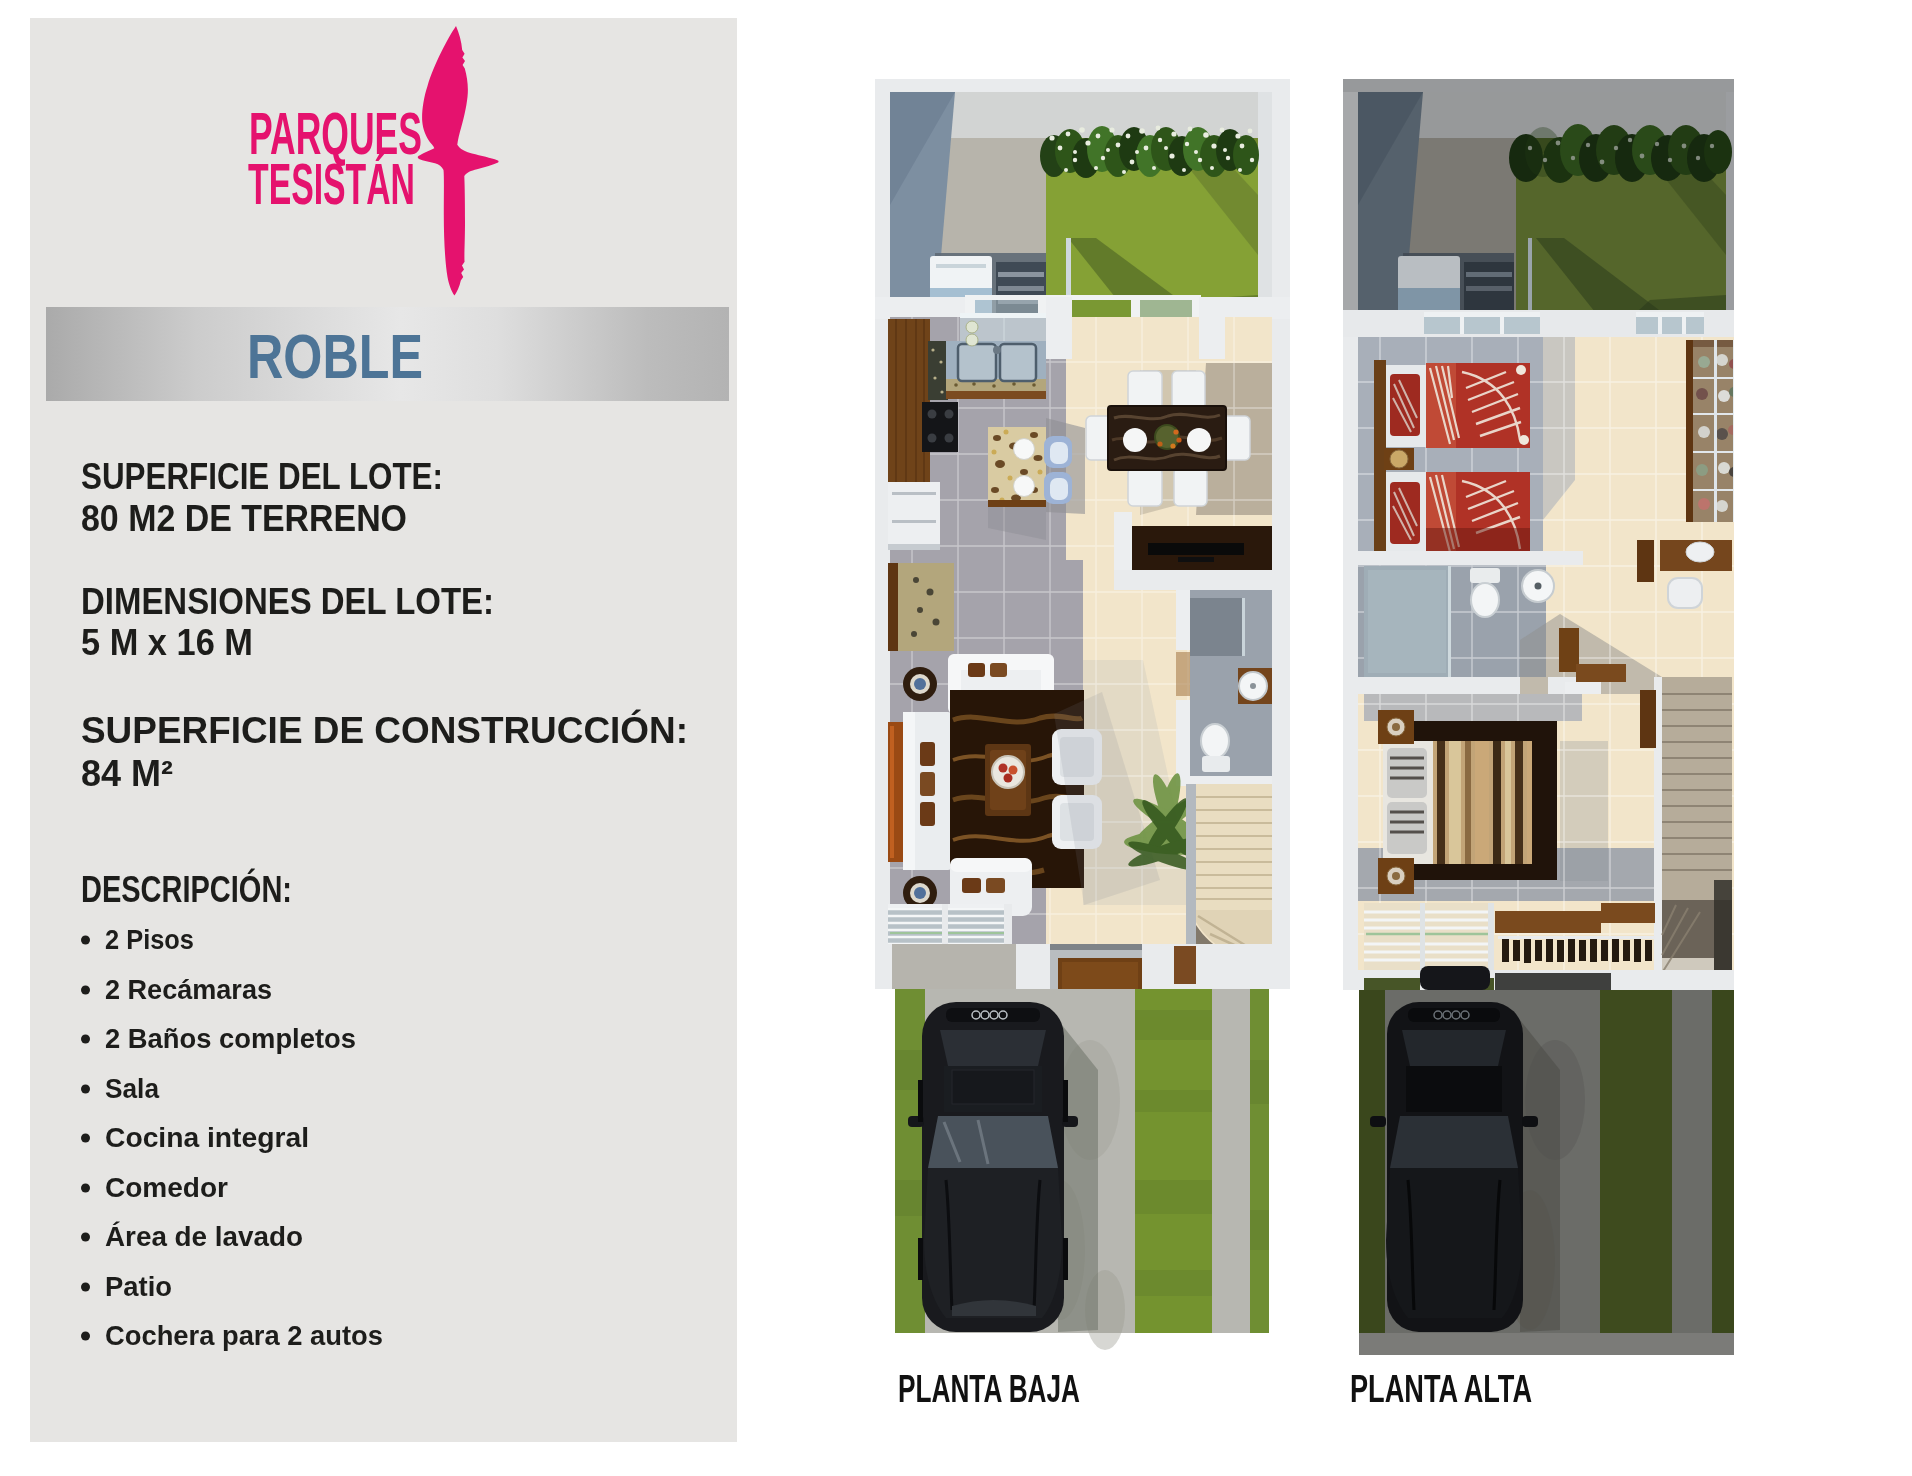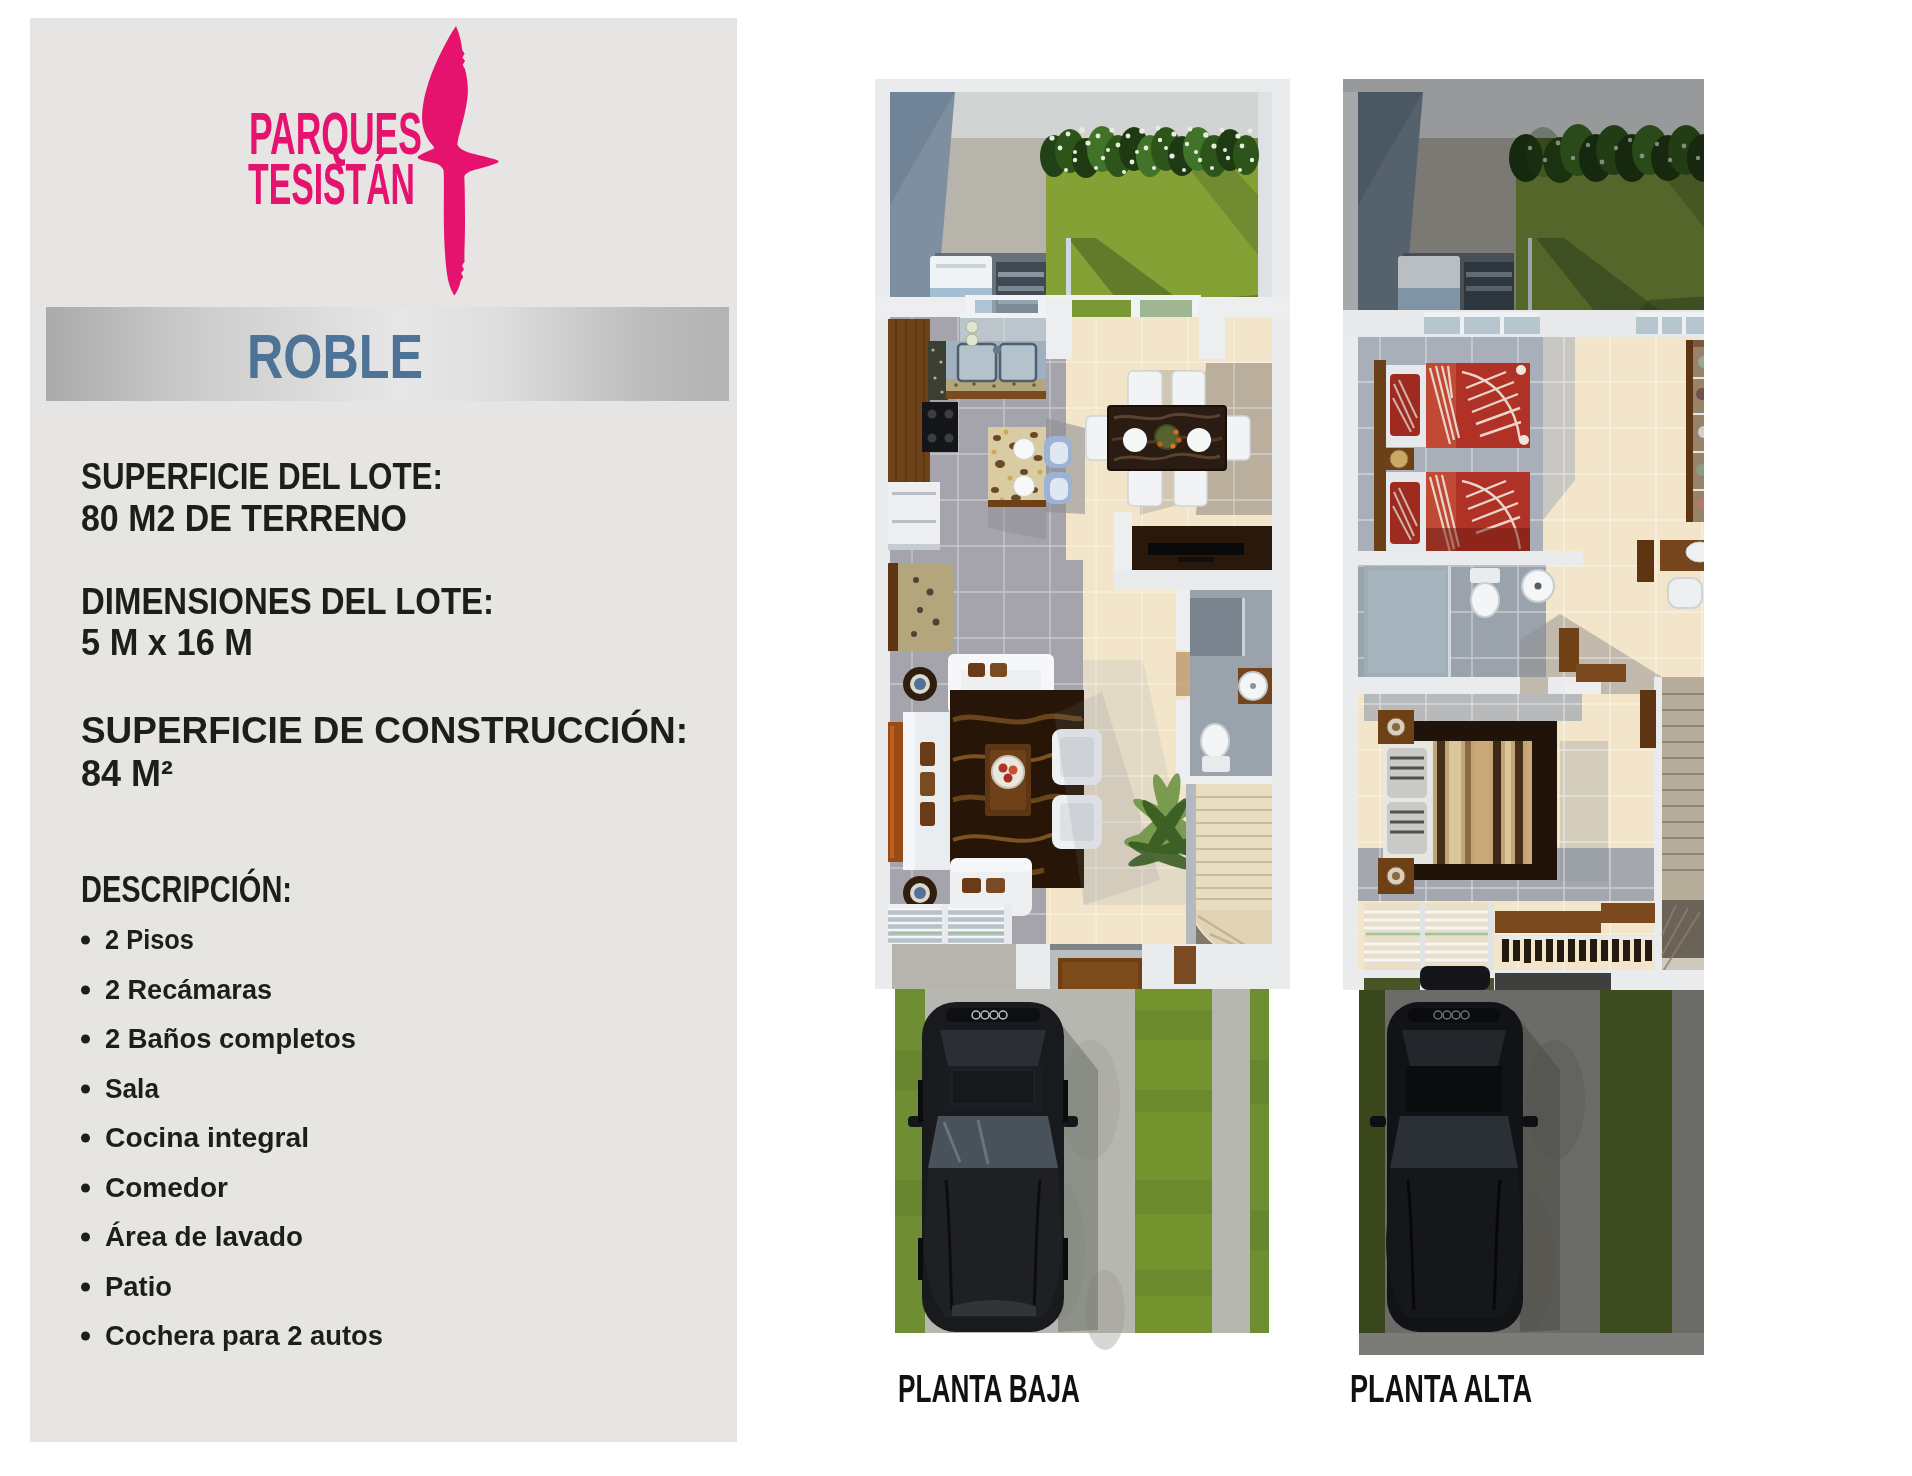--- a/index.html
+++ b/index.html
@@ -1,15 +1,15 @@
 <!DOCTYPE html>
 <html><head><meta charset="utf-8">
 <style>
 html,body{margin:0;padding:0;background:#fff;}
-#page{position:relative;width:1704px;height:1476px;background:#fff;overflow:hidden;font-family:"Liberation Sans",sans-serif;}
+#page{position:relative;width:1704px;height:1476px;background:#fff;overflow:hidden;font-family:"Liberation Sans",sans-serif;padding-left:30px;}
 .abs{position:absolute;}
 </style></head>
 <body>
 <div id="page">
   <div class="abs" style="left:30px;top:18px;width:707px;height:1424px;background:#e6e5e3"></div>
 
   <svg id="sidebar" class="abs" style="left:30px;top:18px" width="707" height="1424" viewBox="30 18 707 1424">
     <defs>
       <linearGradient id="bg1" x1="0" y1="0" x2="1" y2="0">
         <stop offset="0" stop-color="#aaaaaa"></stop>

